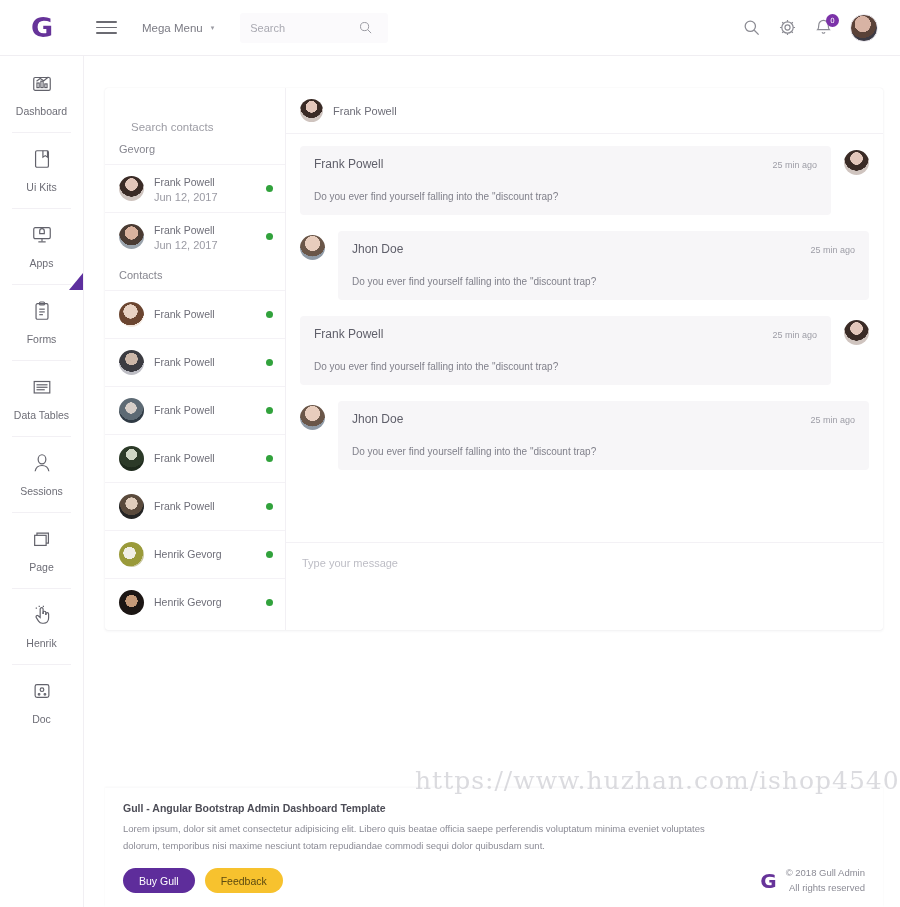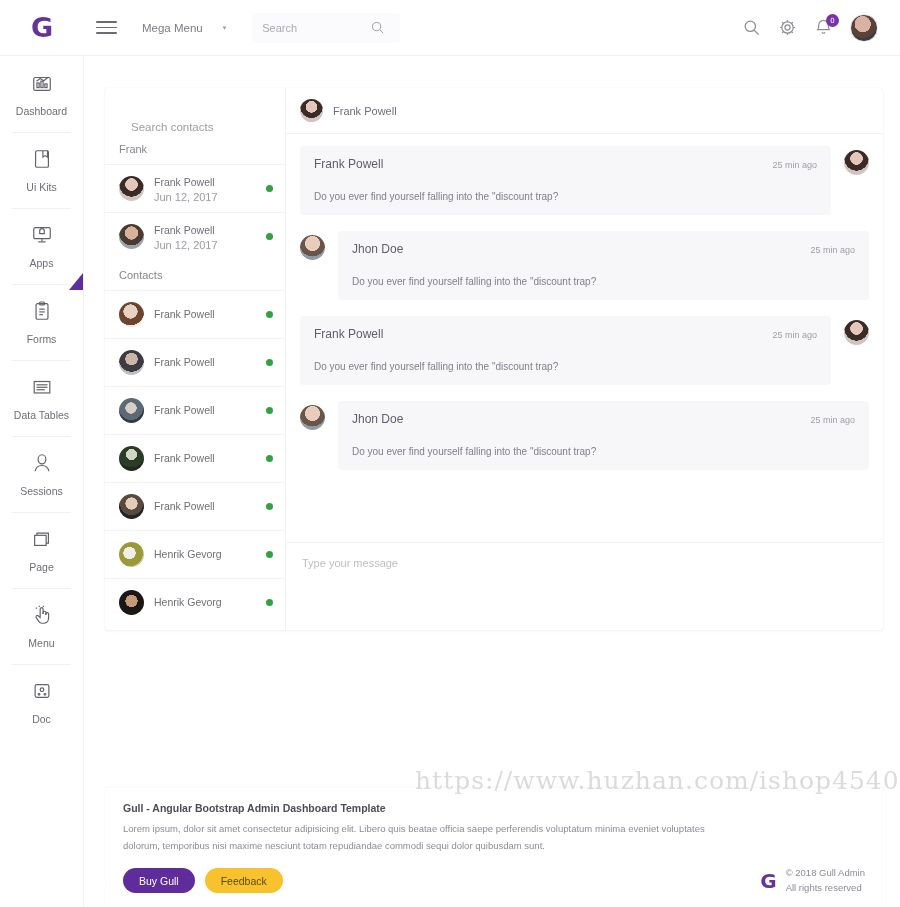--- a/index.html
+++ b/index.html
@@ -21,21 +21,21 @@
   }
   .brand-logo {
     width: 84px; text-align: center;
     font-size: 27px; font-weight: bold; color: #663399;
     font-family: "DejaVu Sans", sans-serif; line-height: 1;
   }
   .hamburger { width: 44px; display: flex; flex-direction: column; gap: 4px; align-items: center; cursor: pointer; }
   .hamburger span { display:block; width: 21px; height: 1.5px; background: #6b6b72; border-radius: 1px; }
   .mega-menu {
     margin-left: 14px; font-size: 11.5px; color: #7b7b84;
-    display:flex; align-items:center; gap:20px; cursor:pointer;
+    display:flex; align-items:center; gap:8px; cursor:pointer;
   }
   .caret { font-size: 7px; color:#9a9aa2; }
   .top-search {
     margin-left: 26px; width: 148px; height: 30px;
     background: #fbfafc; border-radius: 3px;
     display: flex; align-items: center; padding: 0 8px;
     position: relative;
   }
   .top-search input {
     border: 0; outline: 0; background: transparent;
@@ -154,21 +154,21 @@
   .foot-desc { font-size: 9.5px; color: #8b8b95; line-height: 1.75; margin-top: 7px; max-width: 620px; }
   .foot-bottom { display:flex; align-items:center; padding: 6px 18px 0 18px; }
   .btn {
     border: 0; border-radius: 14px; height: 25px; padding: 0 16px;
     font-family:"Liberation Sans", sans-serif; font-size: 10.5px; cursor: pointer;
   }
   .btn-buy { background: #5e2d9b; color: #fff; margin-right: 10px; }
   .btn-feedback { background: #f7c22e; color: #5c4a10; }
   .copy { margin-left: auto; display:flex; align-items:center; gap: 9px; }
   .copy-g { font-size: 20px; font-weight: bold; color: #663399; font-family:"DejaVu Sans", sans-serif; }
-  .copy-txt { font-size: 9.5px; color: #8b8b95; line-height: 1.5; text-align: left; }
+  .copy-txt { font-size: 9.5px; color: #8b8b95; line-height: 1.5; text-align: right; }
 
   .watermark {
     position: absolute; left: 415px; top: 766px;
     font-family: "DejaVu Serif", serif; font-size: 25px;
     color: rgba(150,150,160,.34); letter-spacing: 1px;
     white-space: nowrap; pointer-events: none;
   }
 </style>
 </head>
 <body>
@@ -312,21 +312,21 @@
       <span class="ico">
         <svg width="22" height="22" viewBox="0 0 24 24" fill="none" stroke="#62626b" stroke-width="1.3">
           <path d="M10 11V5.6a1.6 1.6 0 0 1 3.2 0V11"></path>
           <path d="M13.2 11V9.4a1.5 1.5 0 0 1 3 0V12"></path>
           <path d="M16.2 12v-1a1.5 1.5 0 0 1 3 0v4.3c0 3.2-2.2 5.7-5.4 5.7h-1.6c-2 0-3-.9-4-2.4l-2.4-3.7a1.5 1.5 0 0 1 2.4-1.8L10 14.6V11"></path>
           <line x1="9" y1="3.2" x2="9" y2="1.9"></line>
             <line x1="13.5" y1="3.2" x2="13.5" y2="1.9"></line>
             <line x1="6.4" y1="5" x2="5.2" y2="4.2"></line>
         </svg>
       </span>
-      <span class="lbl">Menu</span>
+      <span class="lbl">Henrik</span>
     </div>
 
     <div class="side-item">
       <span class="ico">
         <svg width="22" height="22" viewBox="0 0 24 24" fill="none" stroke="#62626b" stroke-width="1.3">
           <rect x="4.5" y="5" width="15" height="14" rx="2"></rect>
           <circle cx="12" cy="10.5" r="2"></circle>
           <circle cx="8.8" cy="15.6" r="0.9"></circle>
             <circle cx="15.2" cy="15.6" r="0.9"></circle>
         </svg>
@@ -335,21 +335,21 @@
     </div>
   </div>
 
   <div class="chat-card">
 
     <div class="contacts-pane">
       <div class="contacts-search">
         <input type="text" placeholder="Search contacts" style="">
       </div>
 
-      <div class="sec-head">Frank</div>
+      <div class="sec-head">Gevorg</div>
 
       <div class="contact-row">
         <span class="c-avatar" style="background:radial-gradient(circle at 50% 34%, #e3c7bb 0 30%, #3a2b26 31% 58%, #cfc4bf 59% 100%)"></span>
         <span class="c-info">
           <span class="c-name">Frank Powell</span>
           <span class="c-date" style="display:block">Jun 12, 2017</span>
         </span>
         <span class="dot-online"></span>
       </div>
 

